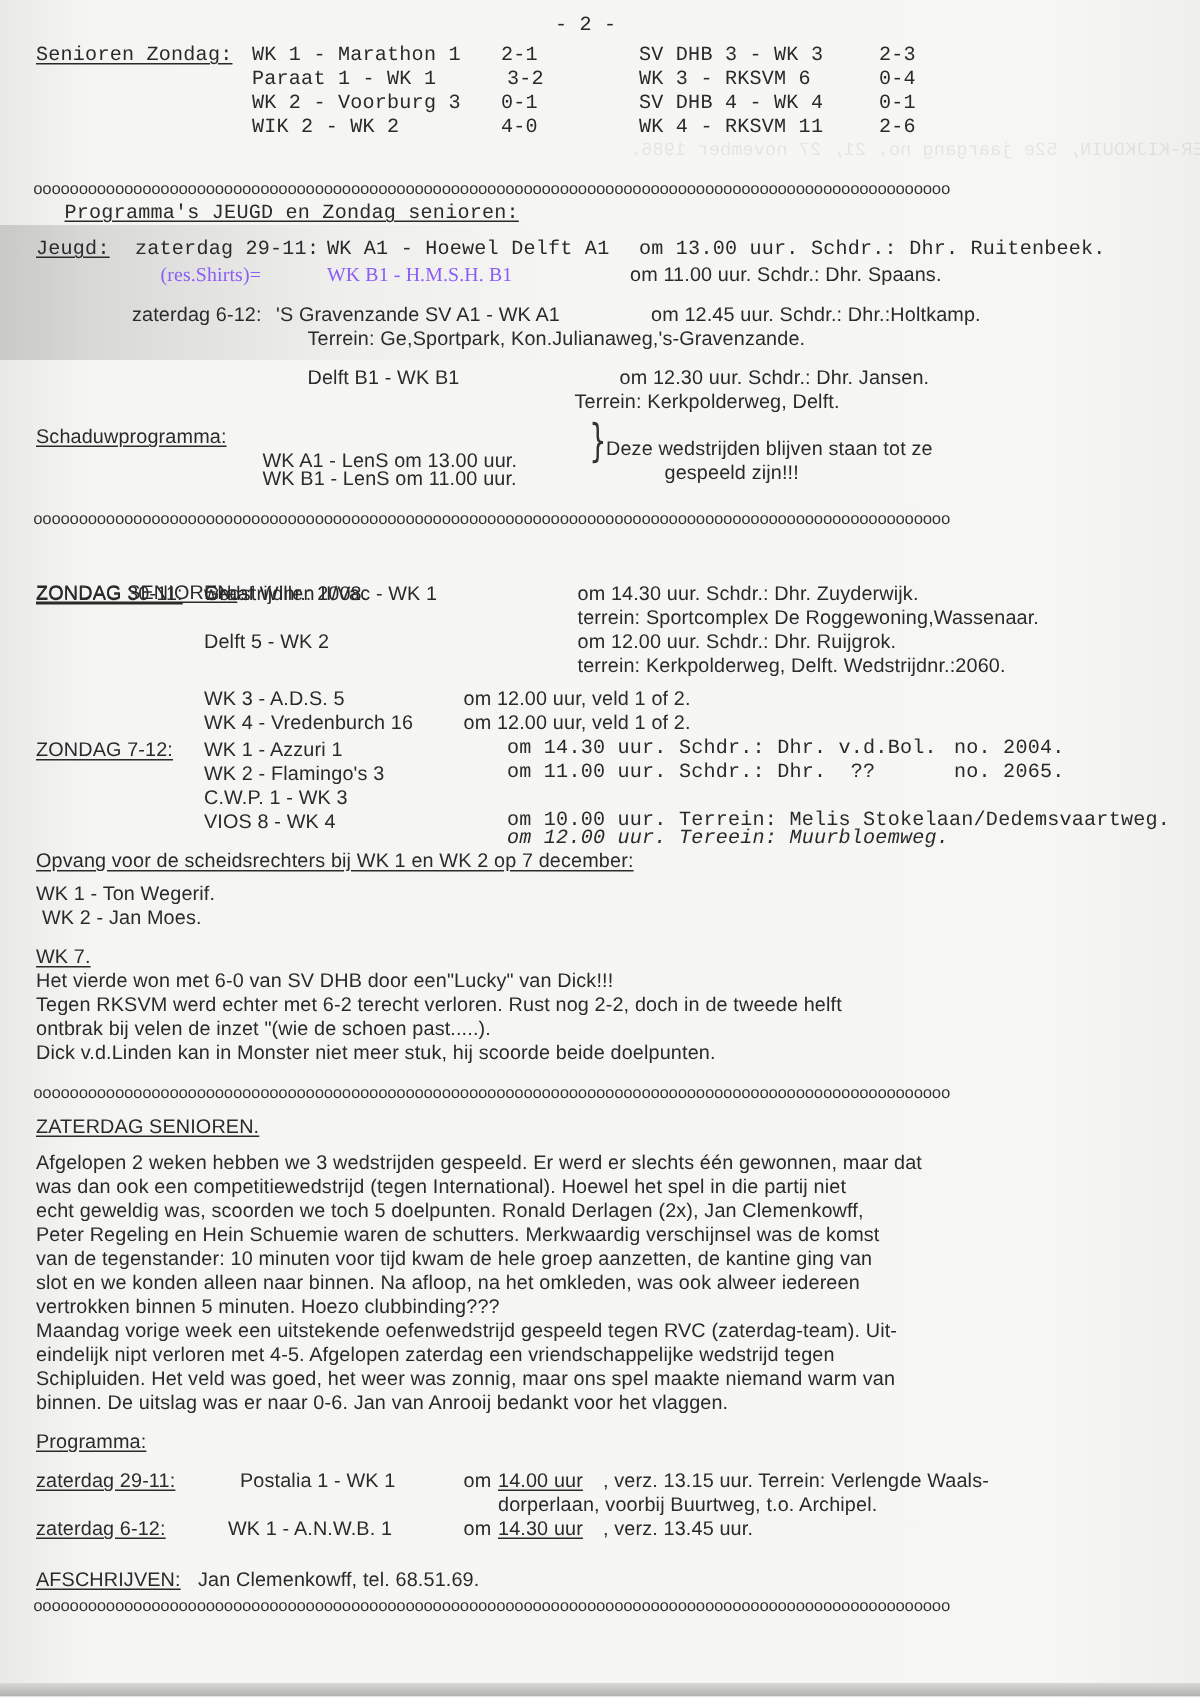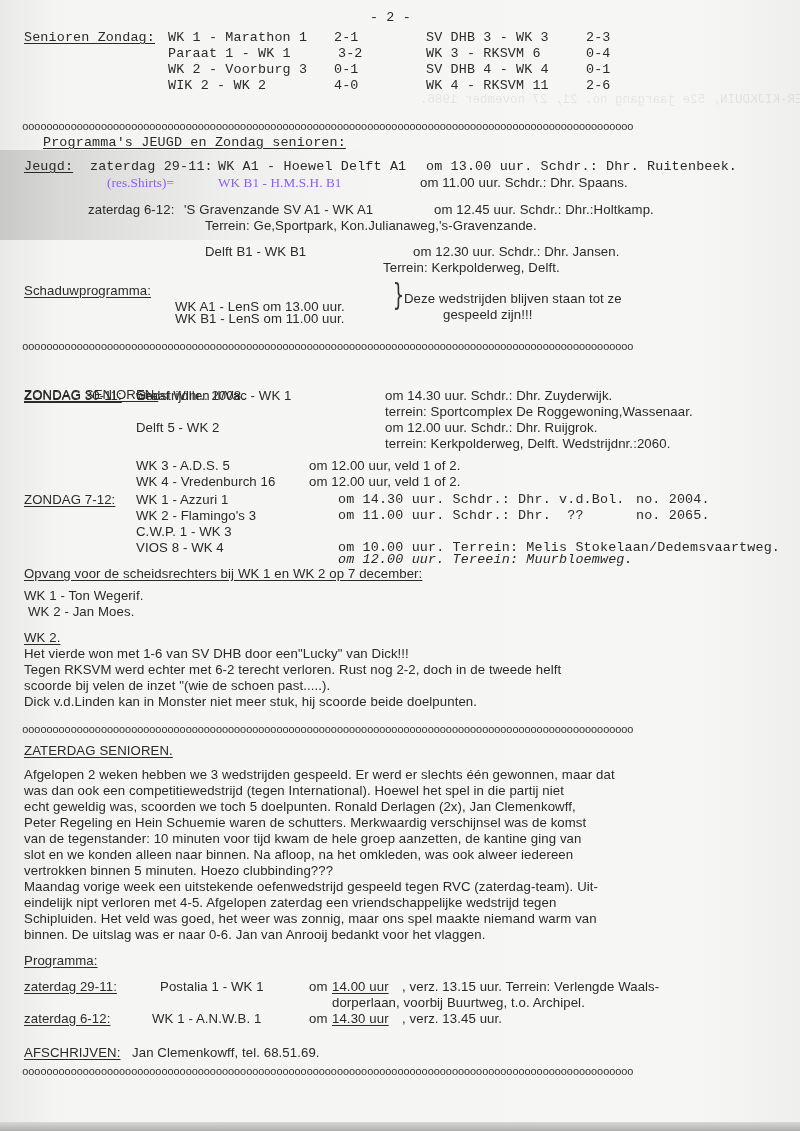--- a/index.html
+++ b/index.html
@@ -111,24 +111,24 @@
 <div class="t" style="left:636px; top:508px;">no. 2065.</div>
 <div class="t cond" style="left:136px; top:524px;">C.W.P. 1 - WK 3</div>
 <div class="t" style="left:338px; top:552px;font-style:italic;">om 12.00 uur. Tereein: Muurbloemweg.</div>
 <div class="t cond" style="left:136px; top:540px;">VIOS 8 - WK 4</div>
 <div class="t" style="left:338px; top:540px;">om 10.00 uur. Terrein: Melis Stokelaan/Dedemsvaartweg.</div>
 
 <div class="t u cond" style="left:24px; top:566px;">Opvang voor de scheidsrechters bij WK 1 en WK 2 op 7 december:</div>
 <div class="t cond" style="left:24px; top:588px;">WK 1 - Ton Wegerif.</div>
 <div class="t cond" style="left:8px; top:604px;margin-left:20px;">WK 2 - Jan Moes.</div>
 
-<div class="t u cond" style="left:24px; top:630px;">WK 2.</div>
-<div class="t cond" style="left:24px; top:646px;">Het vierde won met 1-6 van SV DHB door een"Lucky" van Dick!!!</div>
+<div class="t u cond" style="left:24px; top:630px;">WK 7.</div>
+<div class="t cond" style="left:24px; top:646px;">Het vierde won met 6-0 van SV DHB door een"Lucky" van Dick!!!</div>
 <div class="t cond" style="left:24px; top:662px;">Tegen RKSVM werd echter met 6-2 terecht verloren. Rust nog 2-2, doch in de tweede helft</div>
-<div class="t cond" style="left:24px; top:678px;">scoorde bij velen de inzet "(wie de schoen past.....).</div>
+<div class="t cond" style="left:24px; top:678px;">ontbrak bij velen de inzet "(wie de schoen past.....).</div>
 <div class="t cond" style="left:24px; top:694px;">Dick v.d.Linden kan in Monster niet meer stuk, hij scoorde beide doelpunten.</div>
 
 <div class="sep" style="top:724px;">ooooooooooooooooooooooooooooooooooooooooooooooooooooooooooooooooooooooooooooooooooooooooooooooooooooo</div>
 
 <div class="t u cond" style="left:24px; top:743px;">ZATERDAG SENIOREN.</div>
 <div class="t cond" style="left:24px; top:767px;">Afgelopen 2 weken hebben we 3 wedstrijden gespeeld. Er werd er slechts één gewonnen, maar dat</div>
 <div class="t cond" style="left:24px; top:783px;">was dan ook een competitiewedstrijd (tegen International). Hoewel het spel in die partij niet</div>
 <div class="t cond" style="left:24px; top:799px;">echt geweldig was, scoorden we toch 5 doelpunten. Ronald Derlagen (2x), Jan Clemenkowff,</div>
 <div class="t cond" style="left:24px; top:815px;">Peter Regeling en Hein Schuemie waren de schutters. Merkwaardig verschijnsel was de komst</div>
 <div class="t cond" style="left:24px; top:831px;text-align:right;">van de tegenstander: 10 minuten voor tijd kwam de hele groep aanzetten, de kantine ging van</div>

